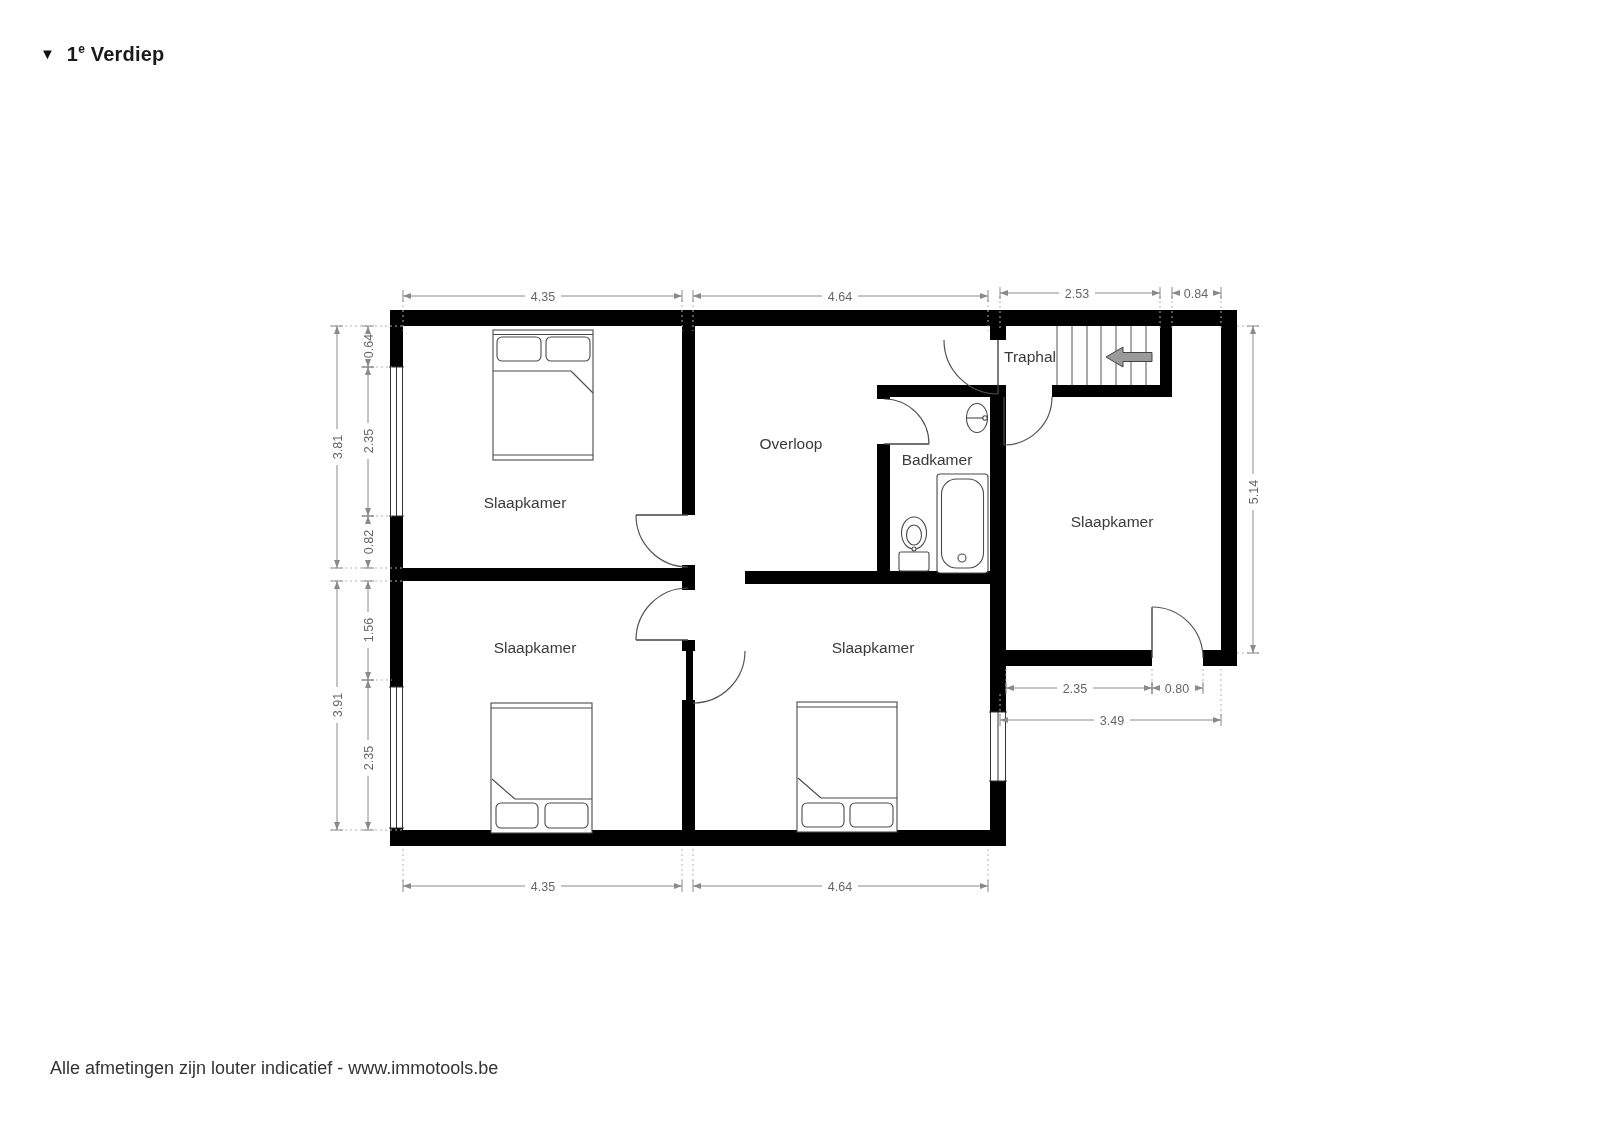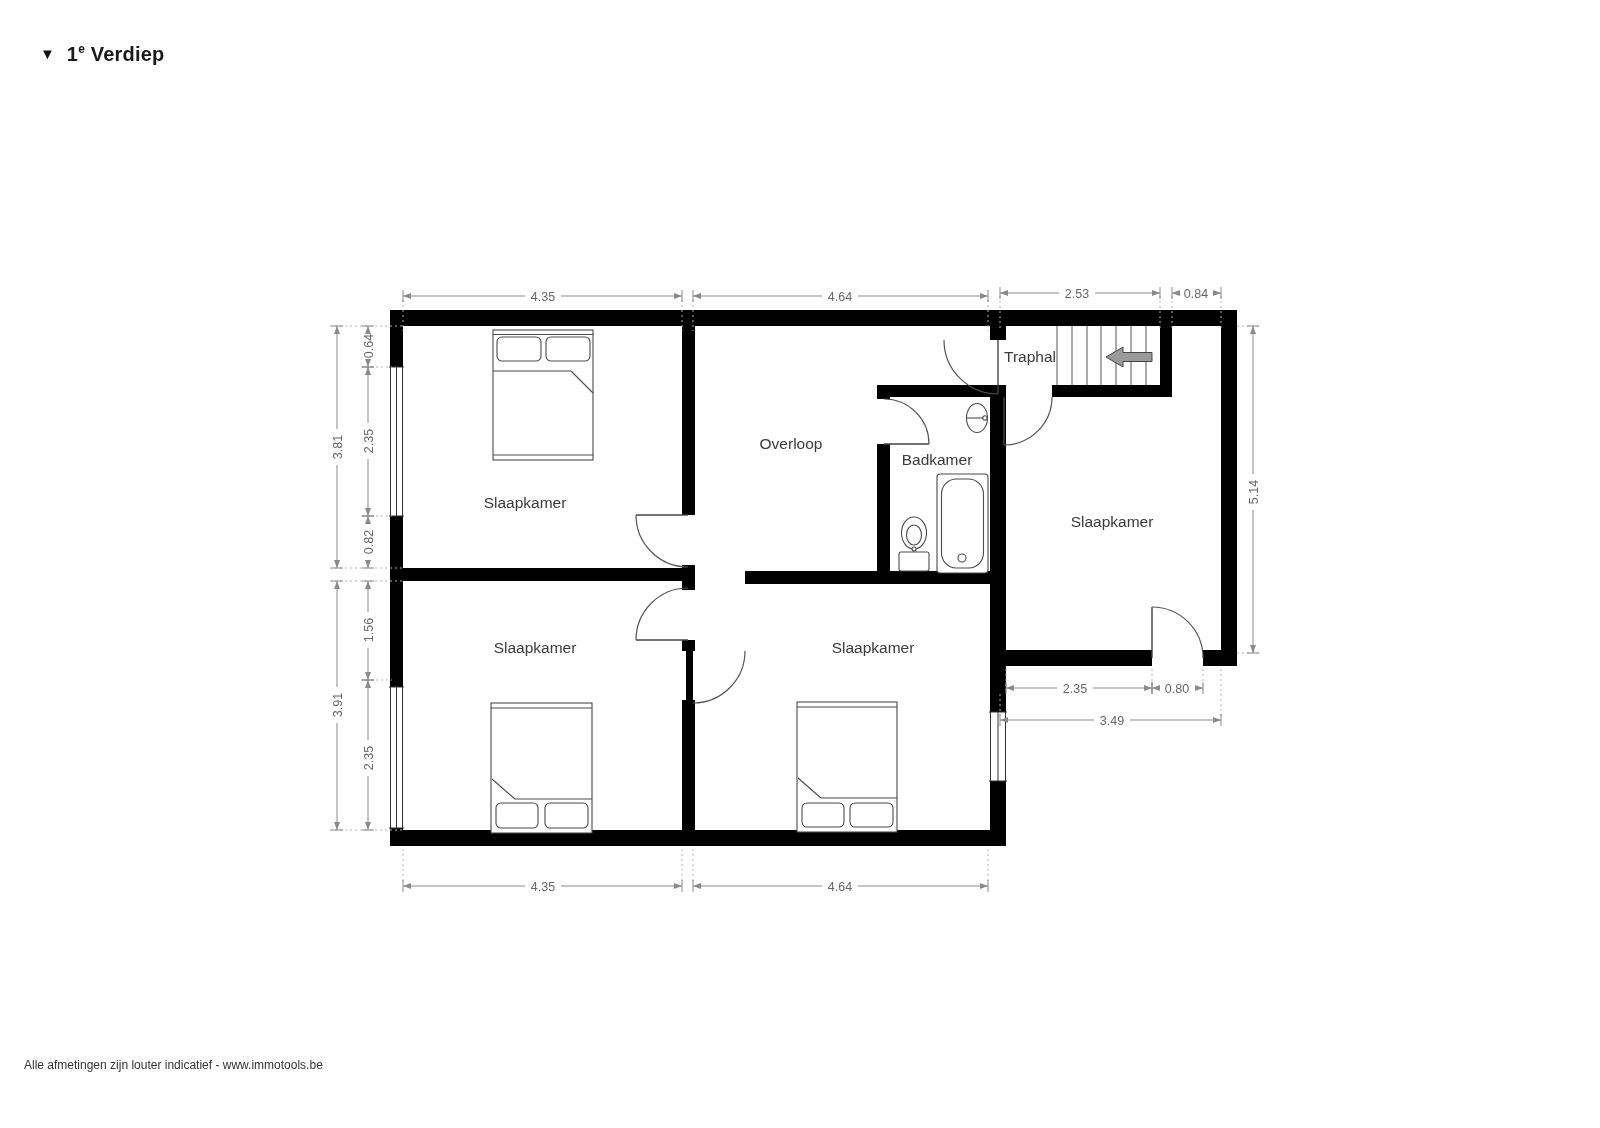--- a/index.html
+++ b/index.html
@@ -2,21 +2,21 @@
 <html><head>
 <meta charset="utf-8">
 <style>
   html,body{margin:0;padding:0;background:#ffffff;}
   .page{position:relative;width:1600px;height:1128px;background:#fff;overflow:hidden;
         font-family:"Liberation Sans", sans-serif;}
   .title{position:absolute;left:40px;top:42px;display:flex;align-items:center;gap:12px;color:#111;}
   .title .tri{font-size:15px;line-height:1;color:#111;}
   .title .ttl{font-size:20px;font-weight:bold;letter-spacing:.2px;color:#1a1a1a;text-align:center;}
   .title .ttl sup{font-size:12px;font-weight:bold;}
-  .footer{position:absolute;left:24px;top:1058px;font-size:12px;color:#333;}
+  .footer{position:absolute;left:50px;top:1058px;font-size:18px;color:#333;}
   svg{position:absolute;left:0;top:0;}
   .wall{fill:#000;}
   .win line{stroke:#333;stroke-width:1;}
   .door path{fill:none;stroke:#555;stroke-width:1.2;}
   .door line{stroke:#444;stroke-width:1.4;}
   .door rect{fill:#000;}
   .furn rect,.furn ellipse,.furn circle,.furn path{fill:#fff;stroke:#4a4a4a;stroke-width:1.1;}
   .furn line{stroke:#4a4a4a;stroke-width:1.1;}
   .stairs path{stroke:#555;stroke-width:1;fill:none;}
   .stairs polygon{fill:#9a9a9a;stroke:#444;stroke-width:1;}

